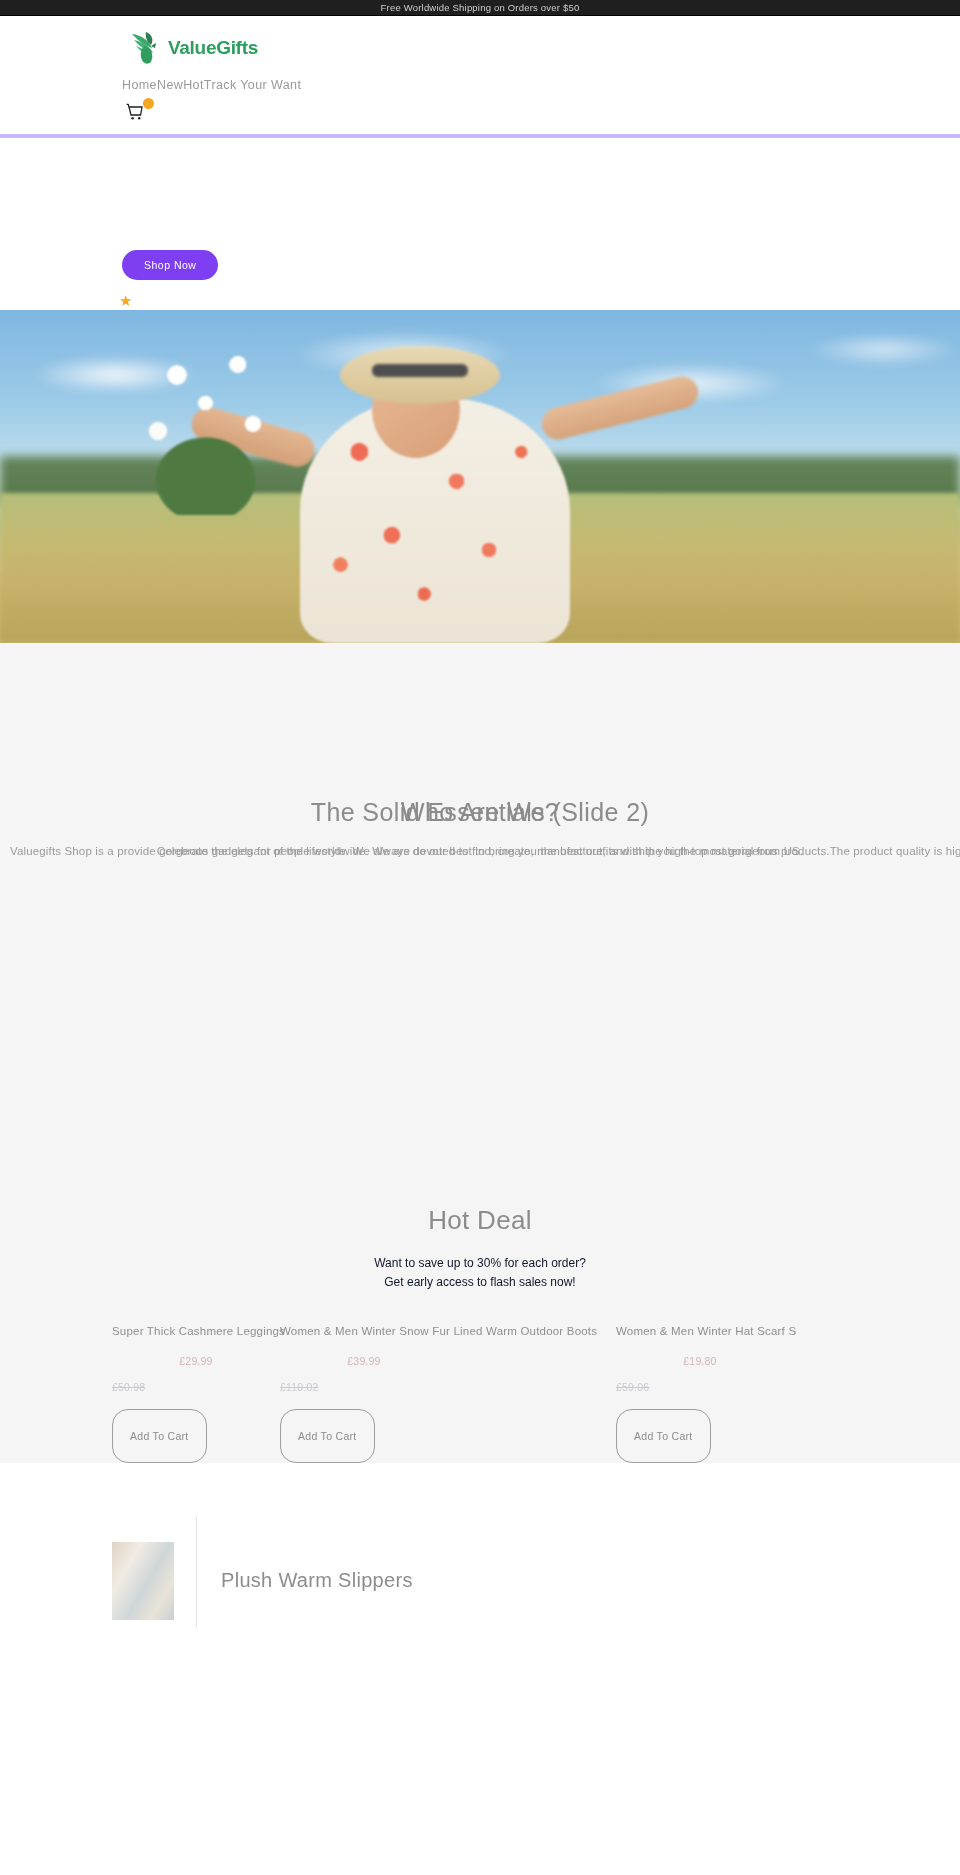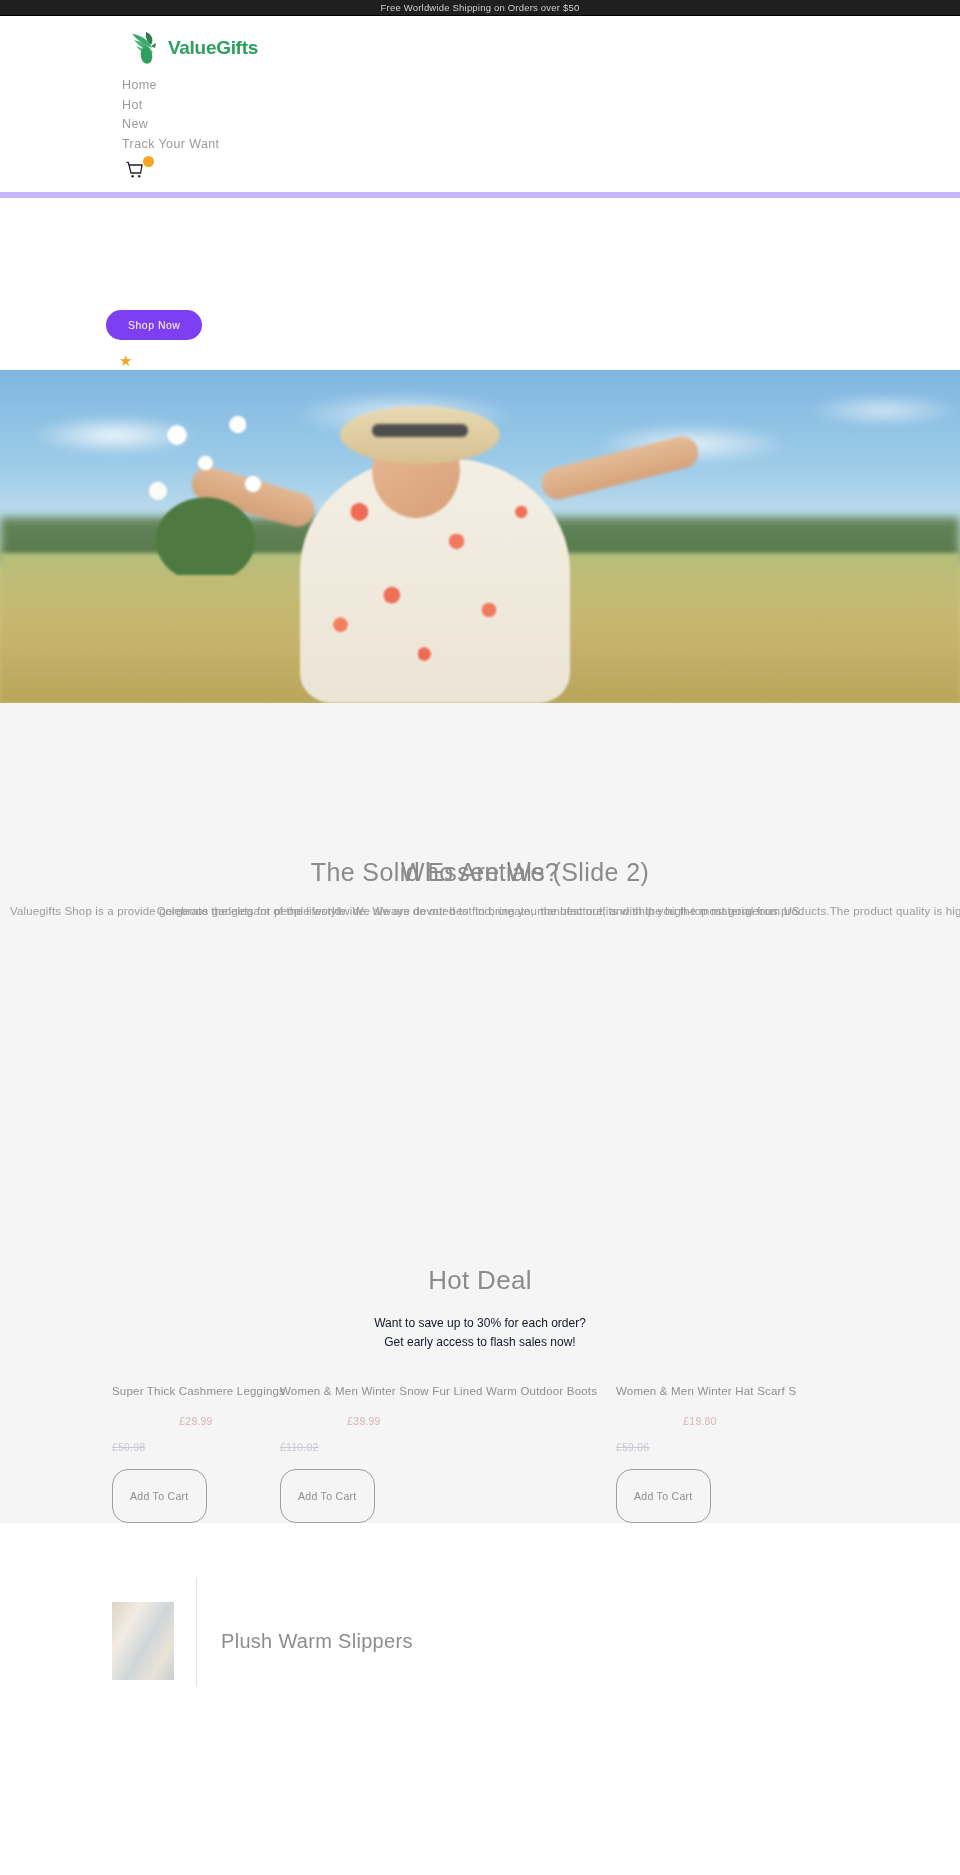--- a/index.html
+++ b/index.html
@@ -19,37 +19,37 @@
     letter-spacing: .2px;
     display: flex;
     align-items: center;
     justify-content: center;
     border-bottom: 1px solid #000;
   }
 
   
   .header {
     background: #ffffff;
-    border-bottom: 6px solid #c4b5fd;
+    border-bottom: 4px solid #c4b5fd;
     padding: 0 0 10px 0;
     position: relative;
   }
   .logo-row { padding: 10px 0 6px 0; display: flex; }
   .logo { display: flex; align-items: center; margin-left: 122px; gap: 2px; }
   .logo svg { display: block; }
   .logo-text {
     font-size: 19px;
     font-weight: 700;
     color: #2f9e5f;
     letter-spacing: -0.3px;
     white-space: nowrap;
   }
   .logo-text .v2 { color: #27a05c; }
 
-  .nav { margin-left: 122px; display: flex; flex-direction: column; gap: 0; }
+  .nav { margin-left: 122px; display: flex; flex-direction: row; gap: 0; }
   .nav-item {
     font-size: 12.5px;
     color: #9a9a9a;
     letter-spacing: .4px;
     line-height: 19.5px;
     padding: 0;
     cursor: pointer;
     white-space: nowrap;
   }
   .cart-wrap {
@@ -70,21 +70,21 @@
 
   
   .hero {
     position: relative;
     background: #ffffff;
     height: 505px;
     overflow: hidden;
   }
   .hero-copy {
     position: absolute;
-    left: 106px;
+    left: 122px;
     top: 112px;
     width: 520px;
   }
   .shop-now {
     display: inline-block;
     background: #7e3ff2;
     color: #ffffff;
     font-size: 10.5px;
     letter-spacing: .5px;
     border: none;
@@ -345,22 +345,22 @@
           <path d="M23 20 C29 22, 32 28, 29 36 C24 40, 20 36, 19 31 C18 26, 20 22, 23 20 Z" fill="#2f9e5f"></path>
           <path d="M29 20 L34 17 L33 22 Z" fill="#2f7d52"></path>
         </svg>
       </span>
       <span class="logo-text"><span>Value</span><span class="v2">Gifts</span></span>
     </a>
   </div>
 
   <nav class="nav">
     <a class="nav-item">Home</a>
+    <a class="nav-item">New</a>
     <a class="nav-item">Hot</a>
-    <a class="nav-item">New</a>
     <a class="nav-item">Track Your Want</a>
   </nav>
 
   <div class="cart-wrap">
     <span>
       <svg width="20" height="20" viewBox="0 0 20 20" aria-hidden="true">
         <path d="M3 5 H16 L14.6 13 H5 Z" fill="none" stroke="#222" stroke-width="1.3"></path>
         <path d="M3 5 L2.2 2.4 H0.6" fill="none" stroke="#222" stroke-width="1.3"></path>
         <circle cx="6.6" cy="16.2" r="1.2" fill="#222"></circle>
         <circle cx="13.2" cy="16.2" r="1.2" fill="#222"></circle>

